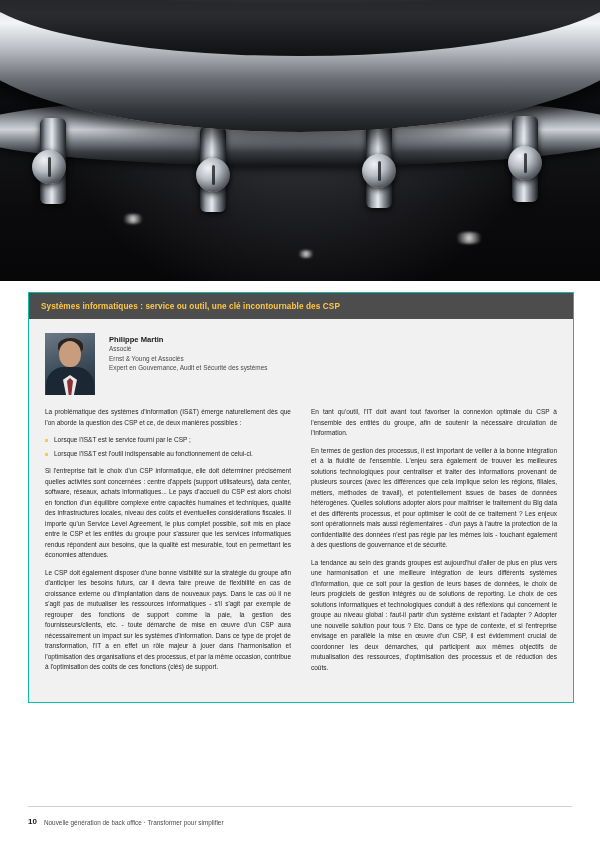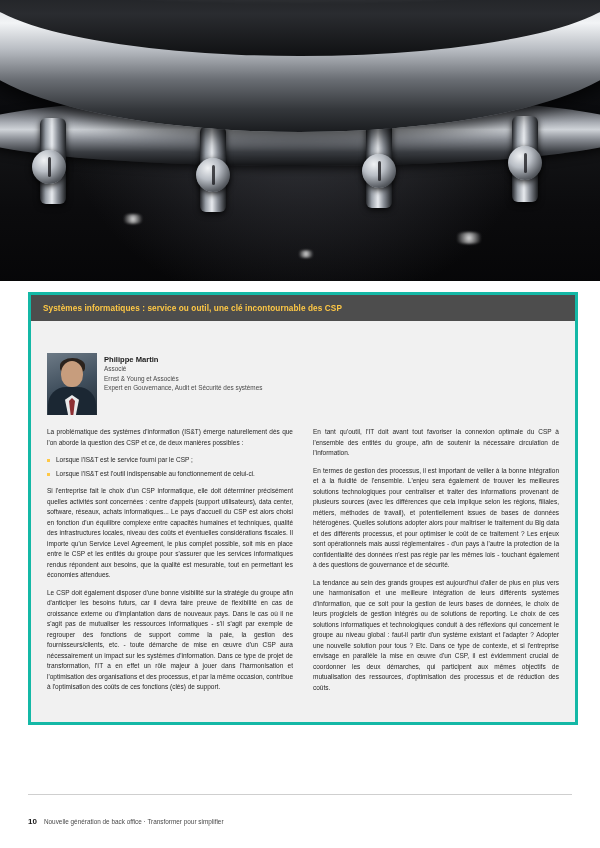--- a/index.html
+++ b/index.html
@@ -126,21 +126,21 @@
     filter: blur(1px);
   }
 
   
   .panel {
     position: absolute;
     left: 28px;
     top: 292px;
     width: 544px;
     background: #f1f1f1;
-    border: 3px solid #14b8a6;
+    border: 1px solid #14b8a6;
   }
   .panel-header {
     background: #4d4d4d;
     color: #ffffff;
     padding: 9px 12px 8px 12px;
   }
   .panel-header .title {
     font-size: 8.2px;
     font-weight: bold;
     color: #ffc845;
@@ -150,23 +150,22 @@
     padding: 14px 16px 22px 16px;
   }
 
   .bios {
     display: flex;
     gap: 18px;
     margin-bottom: 12px;
   }
   .bio {
     display: flex;
-    gap: 7px;
+    gap: 14px;
     width: 50%;
-    margin-top: 18px;
   }
   .portrait {
     width: 50px;
     height: 62px;
     flex: 0 0 50px;
     overflow: hidden;
     position: relative;
     background: #2d3136;
   }
   .portrait .bg {
@@ -285,23 +284,23 @@
     background: #ffc845;
   }
 
   
   .footer {
     position: absolute;
     left: 28px;
     bottom: 22px;
     width: 544px;
     border-top: 1px solid #cfcfcf;
-    padding-top: 22px;
+    padding-top: 10px;
     display: flex;
-    align-items: center;
+    align-items: flex-end;
     gap: 7px;
   }
   .footer .pageno {
     font-size: 8px;
     font-weight: bold;
     color: #1a1a1a;
   }
   .footer .ftext {
     font-size: 6.4px;
     color: #4a4a4a;

